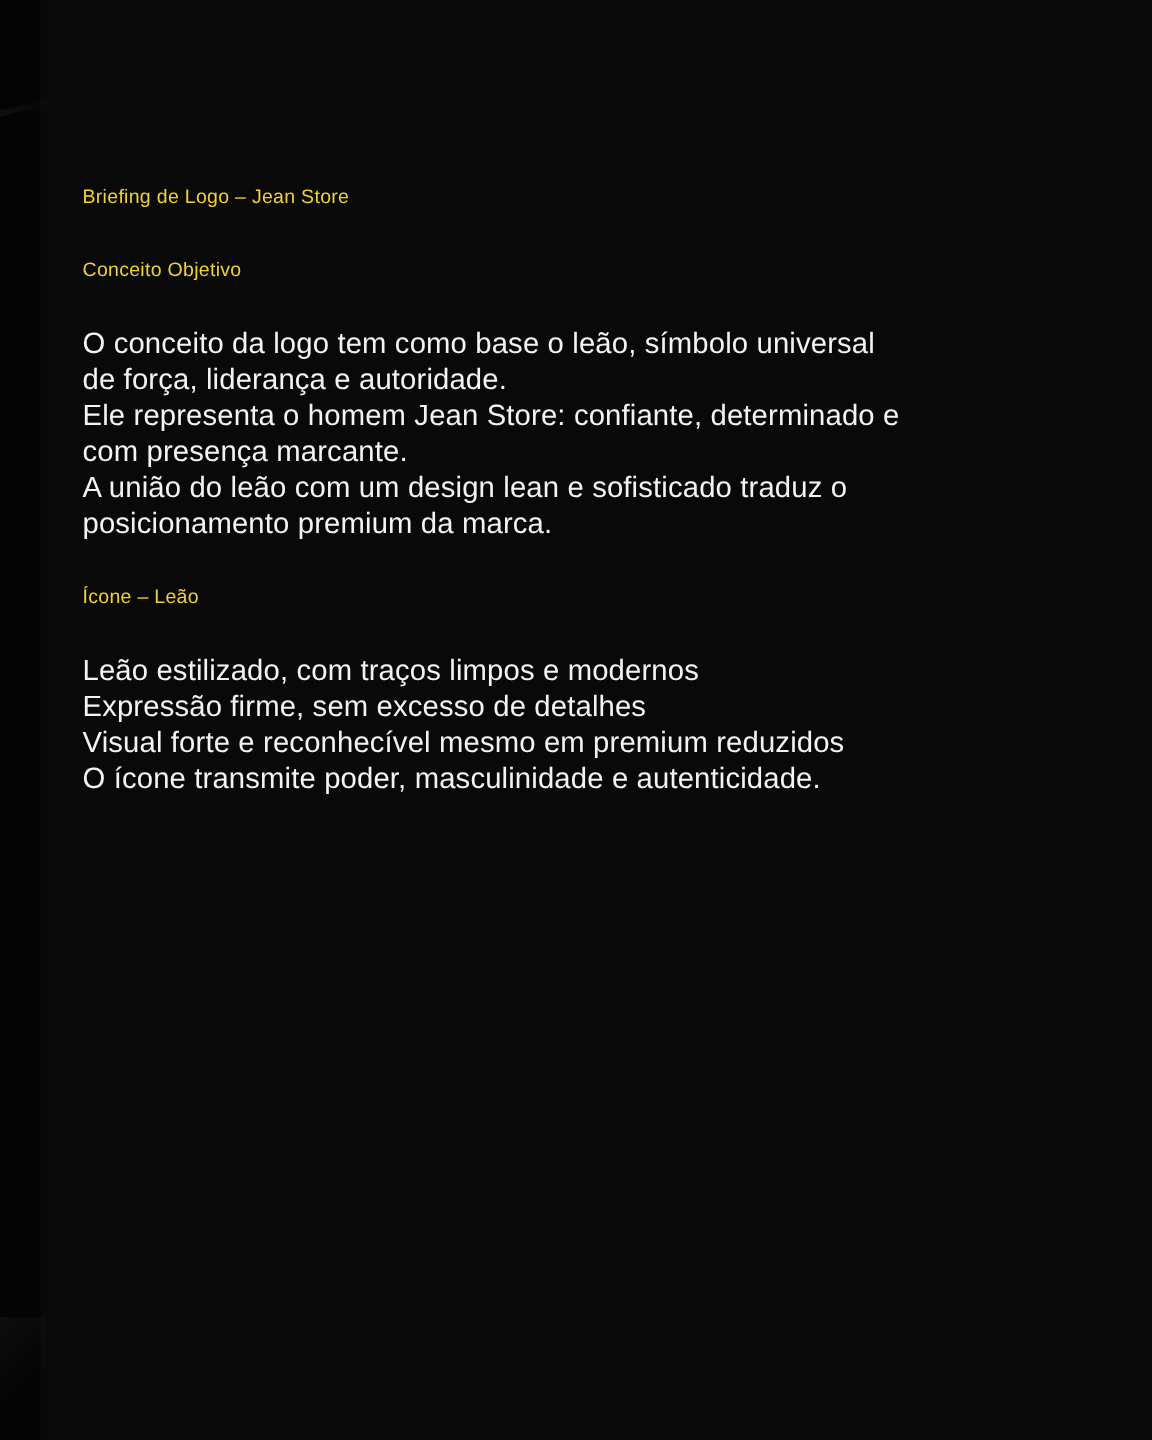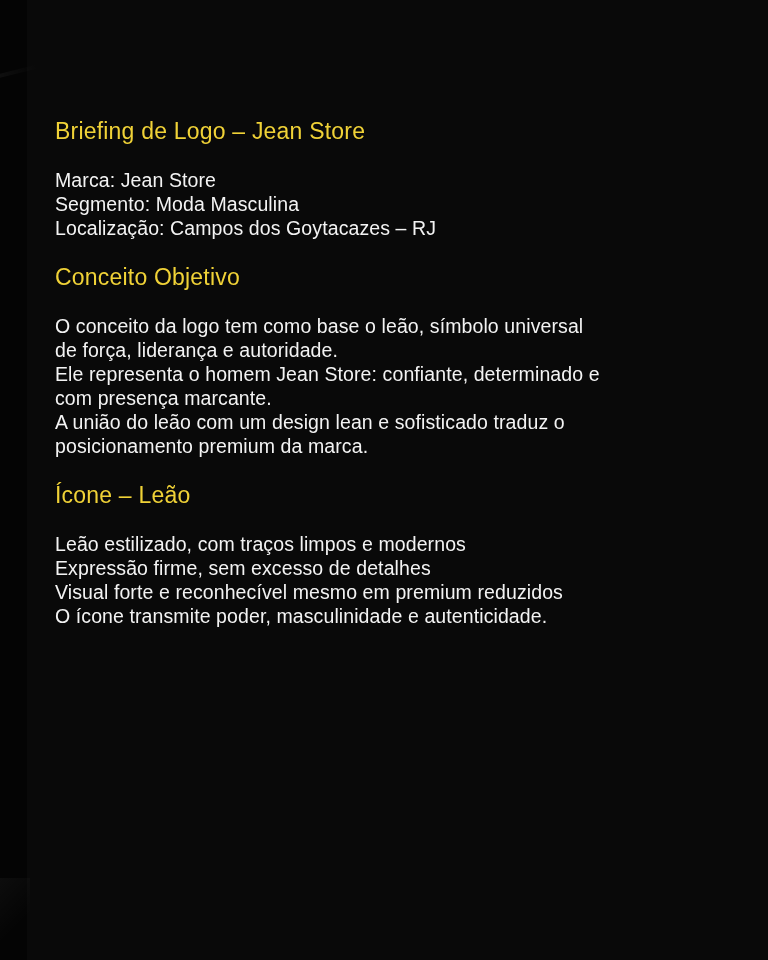--- a/index.html
+++ b/index.html
@@ -43,21 +43,21 @@
     background: linear-gradient(135deg, rgba(255,255,255,0.045), rgba(255,255,255,0) 70%);
   }
   .content {
     position: absolute;
     left: 55px;
     top: 119px;
     right: 48px;
   }
   .heading {
     margin: 0 0 25px 0;
-    font-size: 23px;
+    font-size: 13px;
     line-height: 24px;
     font-weight: 500;
     letter-spacing: 0.2px;
     color: var(--accent);
   }
   .body-text {
     margin: 0 0 25px 0;
     font-size: 19.5px;
     line-height: 24px;
     font-weight: 400;
@@ -71,23 +71,20 @@
 <body>
 
 <div class="canvas">
   <div class="bg-strip"></div>
   <div class="bg-glint-top"></div>
   <div class="bg-glint-bottom"></div>
 
   <div class="content">
     <h1 class="heading">Briefing de Logo – Jean Store</h1>
 
-    <p class="body-text">Marca: Jean Store
-Segmento: Moda Masculina
-Localização: Campos dos Goytacazes – RJ</p>
 
 
 
     <h2 class="heading">Conceito Objetivo</h2>
 
     <p class="body-text">O conceito da logo tem como base o leão, símbolo universal
 de força, liderança e autoridade.
 Ele representa o homem Jean Store: confiante, determinado e
 com presença marcante.
 A união do leão com um design lean e sofisticado traduz o

